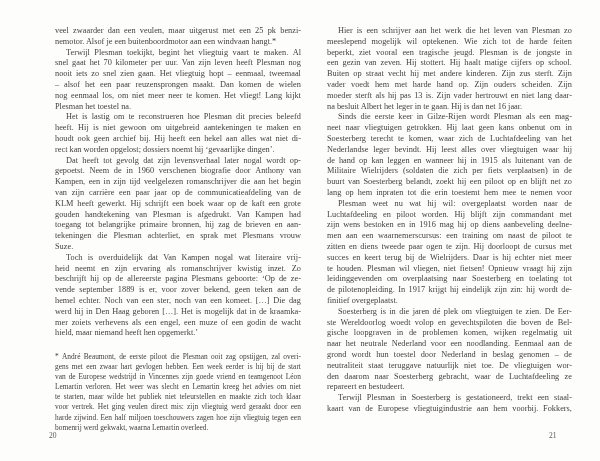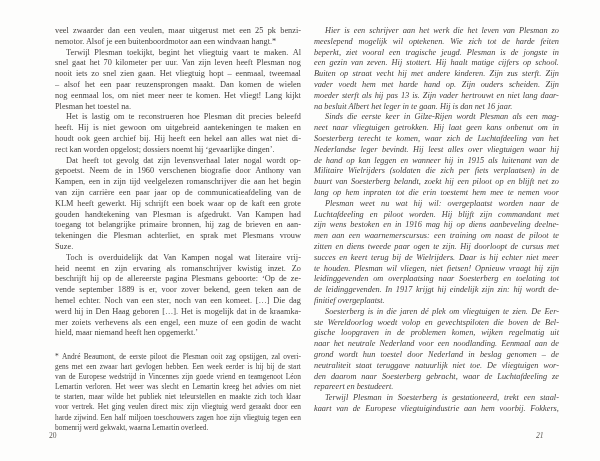--- a/index.html
+++ b/index.html
@@ -17,21 +17,21 @@
     width: 600px;
     height: 461px;
   }
   .page {
     position: absolute;
     top: 0;
     height: 461px;
     width: 300px;
   }
   .page.left  { left: 0; margin-left: 11px; }
-  .page.right { left: 284px; font-style: italic; }
+  .page.right { left: 297px; }
 
   .page-body {
     position: absolute;
     top: 26px;
   }
   .page.left  .page-body { left: 44px; width: 246px; }
   .page.right .page-body { left: 30px; width: 245px; }
 
   .line {
     height: 10.8px;
@@ -822,21 +822,21 @@
           <span>om</span>
           <span>overplaatsing</span>
           <span>naar</span>
           <span>Soesterberg</span>
           <span>en</span>
           <span>toelating</span>
           <span>tot</span>
         </div>
         <div class="line just">
           <span>de</span>
-          <span>leidinggevenden.</span>
+          <span>pilotenopleiding.</span>
           <span>In</span>
           <span>1917</span>
           <span>krijgt</span>
           <span>hij</span>
           <span>eindelijk</span>
           <span>zijn</span>
           <span>zin:</span>
           <span>hij</span>
           <span>wordt</span>
           <span>de-</span>

